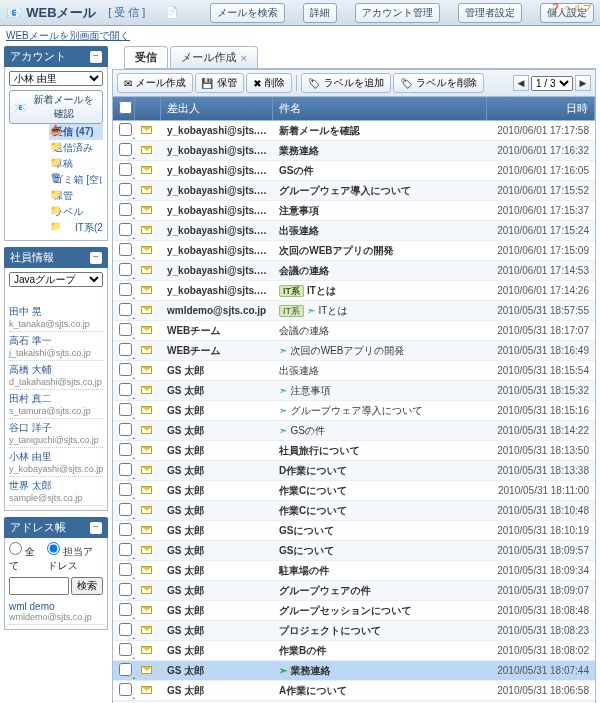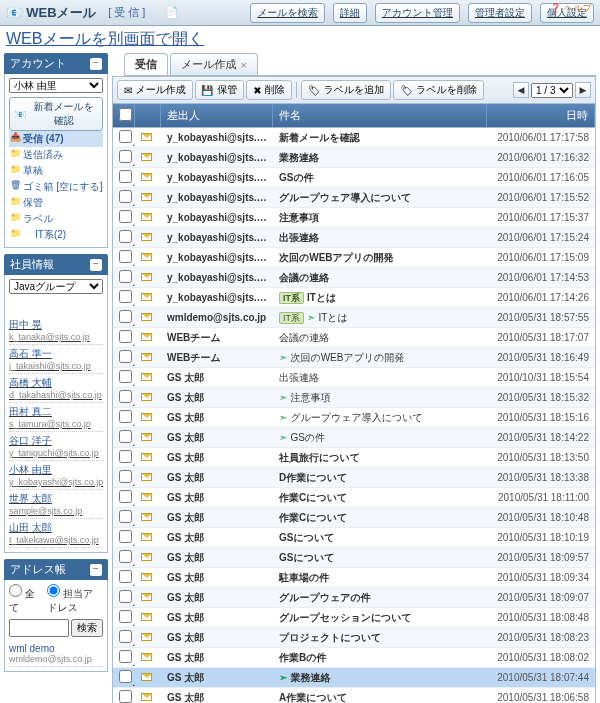--- a/index.html
+++ b/index.html
@@ -1,32 +1,32 @@
 <!DOCTYPE html>
 <html><head>
 <meta charset="utf-8">
 <style>
 * { margin:0; padding:0; box-sizing:border-box; font-family:"MS PGothic","Hiragino Kaku Gothic Pro",sans-serif; }
 body { background:#fff; font-size:11px; color:#333; width:600px; }
 .header { background:linear-gradient(#eaf0f6,#d0dde8); border-bottom:1px solid #8ca6c0; height:26px; display:flex; align-items:center; padding:0 6px; }
 .header .logo { display:flex; align-items:center; gap:4px; font-weight:bold; font-size:13px; color:#2a4a6a; }
 .header .section-title { color:#3a6aa0; margin-left:12px; font-size:11px; }
-.header-btns { margin-left:auto; display:flex; gap:8px;text-decoration:underline; }
+.header-btns { margin-left:auto; display:flex; gap:18px; }
 .hbtn { background:linear-gradient(#fff,#e6eef6); border:1px solid #8ca6c0; border-radius:3px; padding:2px 6px; font-size:10px; color:#2a4a6a; cursor:pointer; white-space:nowrap; }
 .subhead { padding:3px 6px; }
-.subhead a { color:#2a5aa0; font-size:16px; text-decoration:underline; }
+.subhead a { color:#2a5aa0; font-size:10px; text-decoration:underline; }
 .main { display:flex; padding:0 4px; gap:4px; }
 .side { width:104px; flex-shrink:0; }
 .panel-h { background:#3a6a9a; color:#fff; font-size:11px; padding:3px 6px; display:flex; align-items:center; justify-content:space-between; border-radius:2px 2px 0 0; }
 .panel-h .minus { background:#fff; color:#3a6a9a; width:12px; height:12px; font-size:10px; text-align:center; line-height:10px; border-radius:2px; cursor:pointer; }
 .panel-b { border:1px solid #a8bcd0; border-top:none; padding:4px; margin-bottom:6px; font-size:10px; }
 .panel-b select { width:100%; font-size:10px; }
 .newmail-btn { background:linear-gradient(#fff,#e6eef6); border:1px solid #8ca6c0; border-radius:3px; padding:2px 4px; font-size:10px; color:#2a4a6a; cursor:pointer; width:100%; margin-top:4px; display:flex; align-items:center; gap:3px; }
 .tree { list-style:none; font-size:10px; }
-.tree li { padding:1px 0 1px 14px; position:relative; color:#2a5aa0; cursor:pointer; white-space:nowrap; overflow:hidden; }
+.tree li { padding:1px 0 1px 4px; position:relative; color:#2a5aa0; cursor:pointer; white-space:nowrap; overflow:hidden;margin-left:40px; }
 .tree li.sel { background:#cde0f4; font-weight:bold; }
 .tree li::before { content:"📁"; position:absolute; left:1px; font-size:9px; }
 .tree li.inbox::before { content:"📥"; }
 .tree li.trash::before { content:"🗑"; }
 .tree li.sub { padding-left:26px; }
 .contacts { list-style:none; font-size:10px; }
 .contacts li { padding:2px 0; border-bottom:1px dotted #ccc; }
 .contacts .nm { color:#2a5aa0; cursor:pointer; }
 .contacts .em { color:#888; font-size:9px; }
 .addr-opt { display:flex; gap:12px; align-items:center; font-size:10px; margin-bottom:4px; }
@@ -108,21 +108,21 @@
           <li class="folder sub">IT系(2)</li>
         </ul>
     </div>
 
     <div class="panel-h">
       <span>社員情報</span>
         <span class="minus">−</span>
     </div>
     <div class="panel-b">
       <select><option>Javaグループ</option></select>
-      <ul class="contacts" id="staff" style="margin-top:22px;text-decoration:underline;">
+      <ul class="contacts" id="staff" style="margin-top:16px;">
           <li>
             <div class="nm">田中 晃</div>
             <div class="em">k_tanaka@sjts.co.jp</div>
           </li>
           <li>
             <div class="nm">高石 準一</div>
             <div class="em">j_takaishi@sjts.co.jp</div>
           </li>
           <li>
             <div class="nm">高橋 大輔</div>
@@ -136,24 +136,20 @@
             <div class="nm">谷口 洋子</div>
             <div class="em">y_taniguchi@sjts.co.jp</div>
           </li>
           <li>
             <div class="nm">小林 由里</div>
             <div class="em">y_kobayashi@sjts.co.jp</div>
           </li>
           <li>
             <div class="nm">世界 太郎</div>
             <div class="em">sample@sjts.co.jp</div>
-          </li>
-          <li>
-            <div class="nm">山田 太郎</div>
-            <div class="em">t_takekawa@sjts.co.jp</div>
           </li>
         </ul>
     </div>
 
     <div class="panel-h">
       <span>アドレス帳</span>
         <span class="minus">−</span>
     </div>
     <div class="panel-b">
       <div class="addr-opt">
@@ -286,21 +282,21 @@
           <div class="c-ic"><span class="ic-mail"></span></div>
           <div class="c-from">WEBチーム</div>
           <div class="c-subj"><span class="fwd">➣</span>次回のWEBアプリの開発</div>
           <div class="c-date">2010/05/31 18:16:49</div>
         </div>
         <div class="row">
           <div class="c-chk"><input type="checkbox" style=""></div>
           <div class="c-ic"><span class="ic-mail"></span></div>
           <div class="c-from">GS 太郎</div>
           <div class="c-subj">出張連絡</div>
-          <div class="c-date">2010/10/31 18:15:54</div>
+          <div class="c-date">2010/05/31 18:15:54</div>
         </div>
         <div class="row">
           <div class="c-chk"><input type="checkbox" style=""></div>
           <div class="c-ic"><span class="ic-mail"></span></div>
           <div class="c-from">GS 太郎</div>
           <div class="c-subj"><span class="fwd">➣</span>注意事項</div>
           <div class="c-date">2010/05/31 18:15:32</div>
         </div>
         <div class="row">
           <div class="c-chk"><input type="checkbox" style=""></div>

